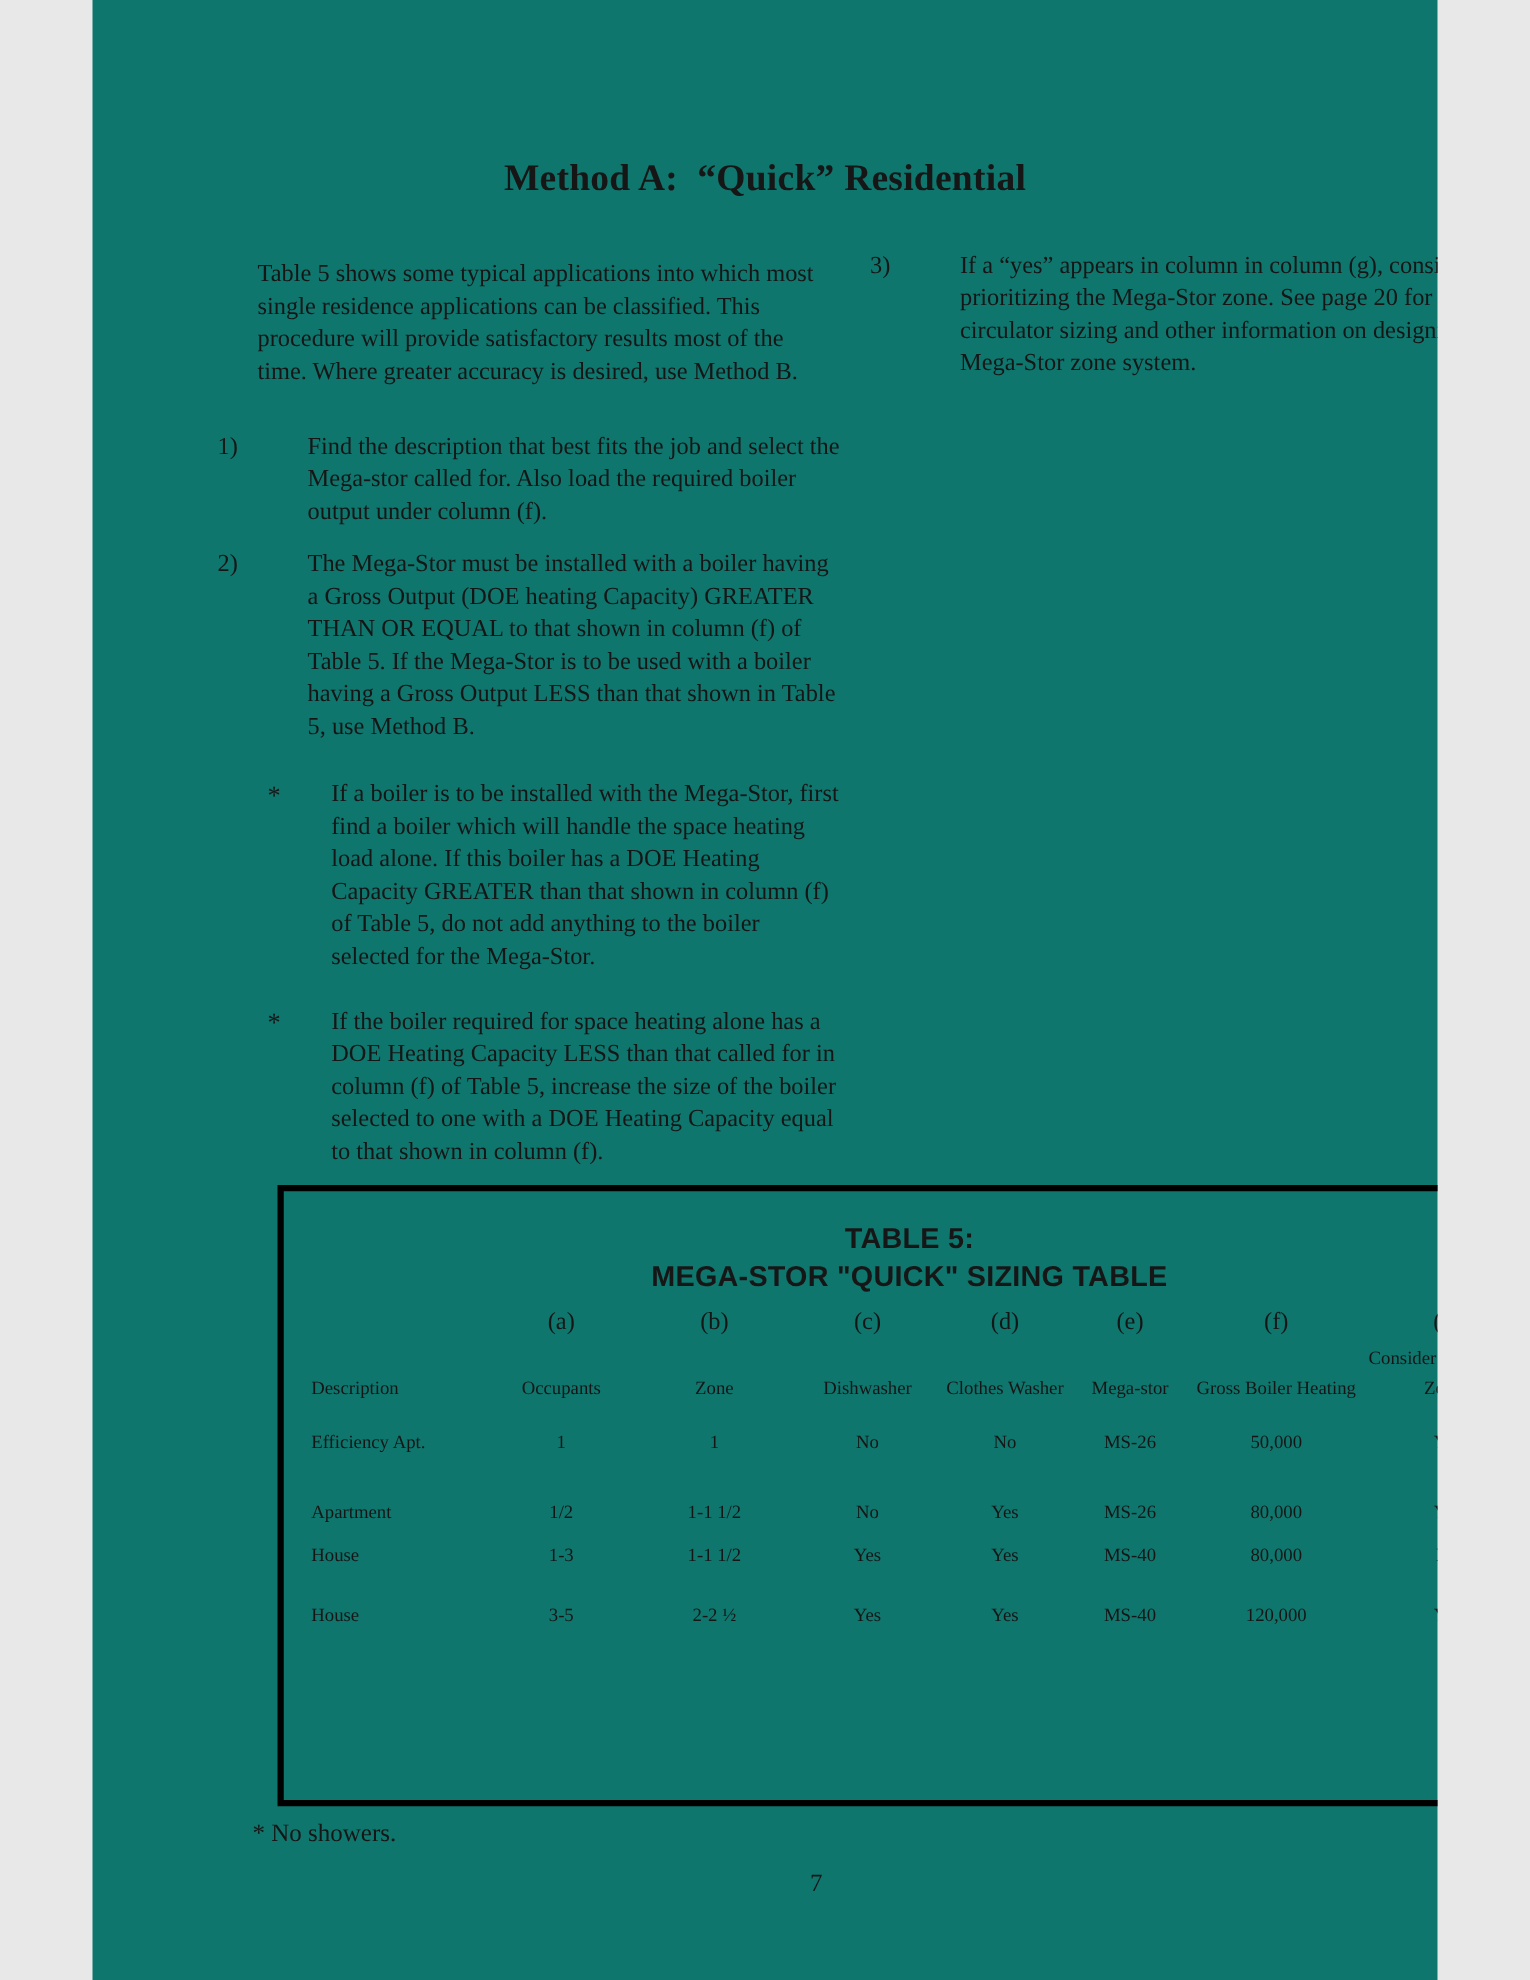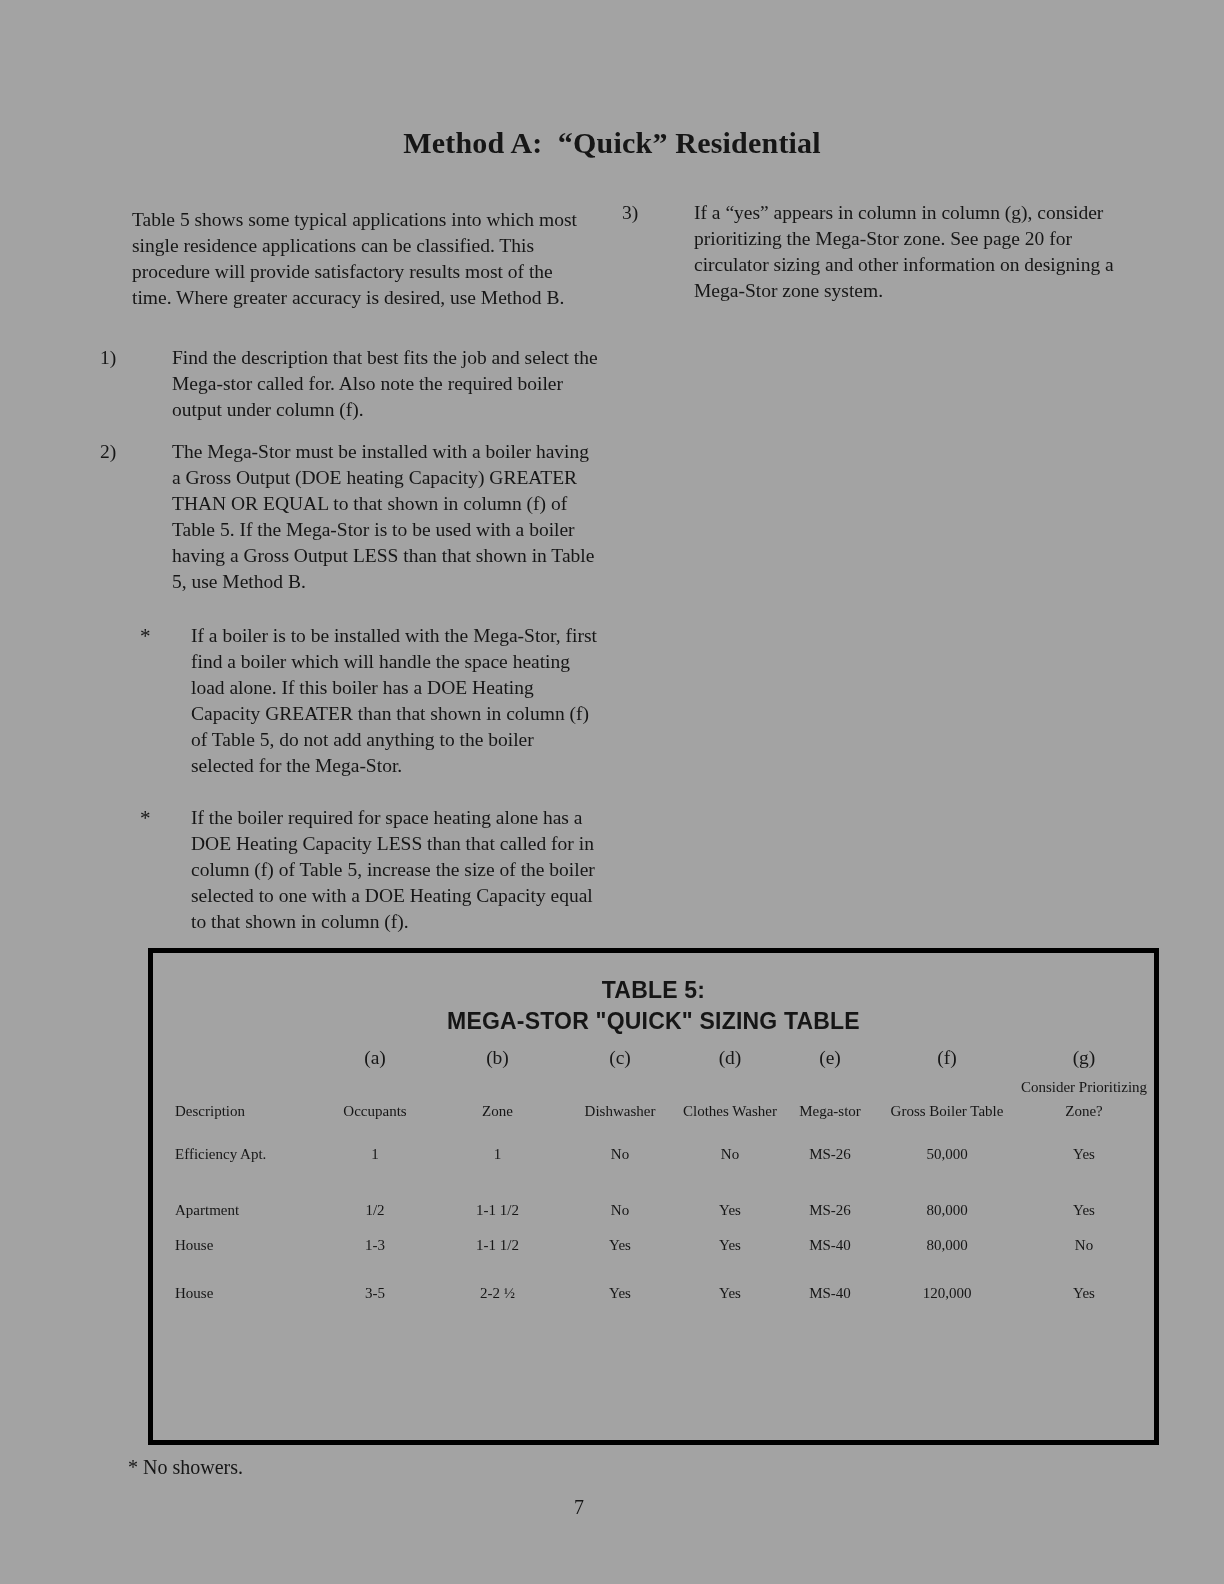--- a/index.html
+++ b/index.html
@@ -1,21 +1,21 @@
 <!DOCTYPE html>
 <html><head>
 <meta charset="utf-8">
 <style>
   * { margin: 0; padding: 0; box-sizing: border-box; }
   html, body { background: #e8e8e8; }
   .page {
     position: relative;
-    width: 1224px;
+    width: 1076px;
     height: 1584px;
-    background: #a3a3a3;
+    background: #0f766e;
     margin: 0 auto;
     font-family: "Liberation Serif", serif;
     color: #161616;
     overflow: hidden;
   }
   .doc-title {
     position: absolute;
     top: 126px;
     left: 0;
     width: 100%;
@@ -126,21 +126,21 @@
 
   <div class="col-left">
     <div class="para intro">Table 5 shows some typical applications into which most
 single residence applications can be classified. This
 procedure will provide satisfactory results most of the
 time. Where greater accuracy is desired, use  Method B.</div>
 
     <div class="list-item">
       <div class="num">1)</div>
       <div class="para txt">Find the description that best fits the job and select the
-Mega-stor called for. Also note the required boiler
+Mega-stor called for. Also load the required boiler
 output under column (f).</div>
     </div>
 
     <div class="list-item item-2">
       <div class="num">2)</div>
       <div class="para txt">The Mega-Stor must be installed with a boiler having
 a Gross Output (DOE heating Capacity) GREATER
 THAN OR EQUAL to that shown in column (f) of
 Table 5. If the Mega-Stor is to be used with a boiler
 having a Gross Output LESS than that shown in Table
@@ -205,21 +205,21 @@
         <td>(f)</td>
         <td>(g)</td>
       </tr>
       <tr class="heads">
         <th class="c-desc">Description</th>
         <th>Occupants</th>
         <th>Zone</th>
         <th>Dishwasher</th>
         <th>Clothes Washer</th>
         <th>Mega-stor</th>
-        <th>Gross Boiler Table</th>
+        <th>Gross Boiler Heating</th>
         <th>Consider Prioritizing Zone?</th>
       </tr>
       <tr class="data first">
         <td class="c-desc">Efficiency Apt.</td>
         <td>1</td>
         <td>1</td>
         <td>No</td>
         <td>No</td>
         <td>MS-26</td>
         <td>50,000</td>

